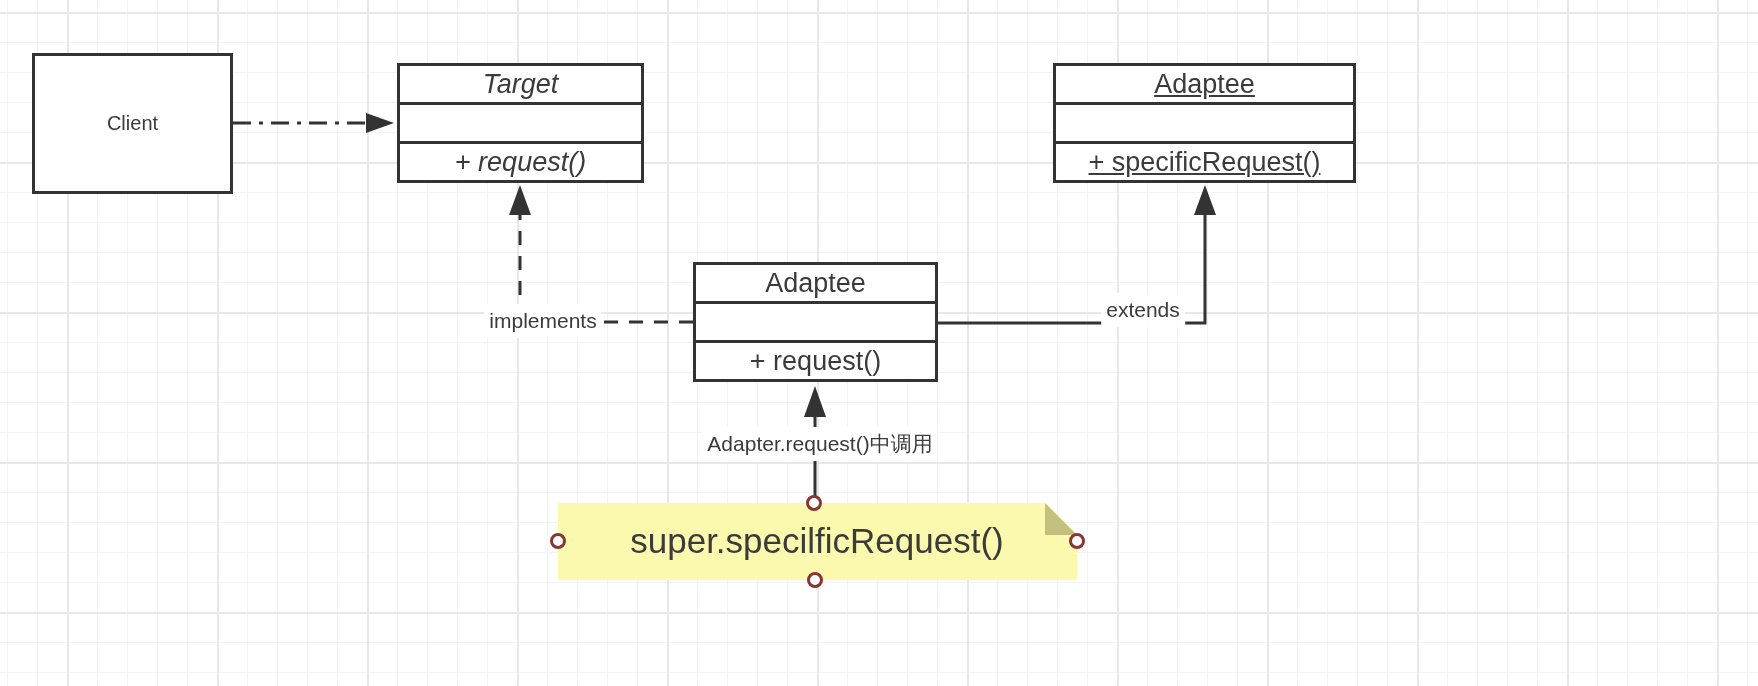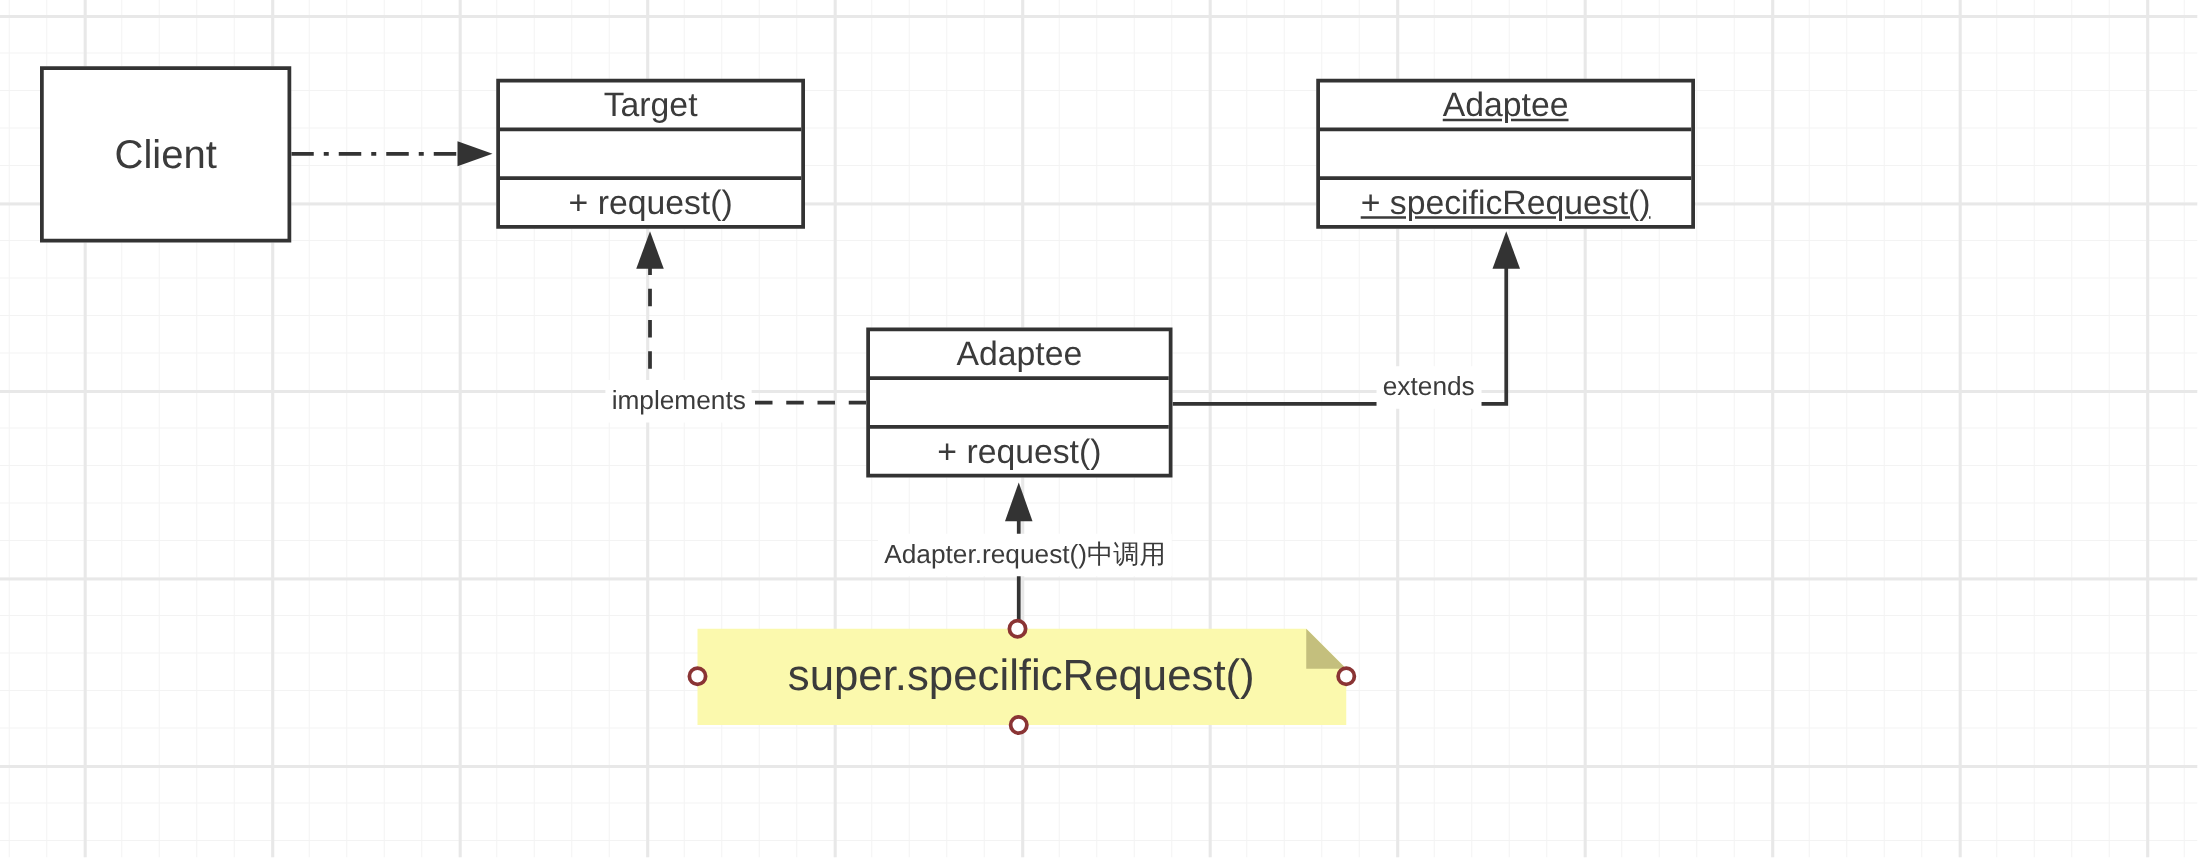--- a/index.html
+++ b/index.html
@@ -16,21 +16,21 @@
     background-size:150px 150px,150px 150px,30px 30px,30px 30px;
     background-position:67px 12px,67px 12px,7px 12px,7px 12px;
     font-family:"Liberation Sans", sans-serif;
     color:#3b3b3b;
   }
   .layer{position:absolute;left:0;top:0;}
   .plain-box{
     position:absolute;left:32px;top:53px;width:201px;height:141px;
     box-sizing:border-box;background:#ffffff;border:3px solid #333333;
     display:flex;align-items:center;justify-content:center;
-    font-size:32px;
+    font-size:20px;
   }
   .uml-class{
     position:absolute;box-sizing:border-box;
     background:#ffffff;border:3px solid #333333;
   }
   .uml-row{
     height:36px;display:flex;align-items:center;justify-content:center;
     font-size:27px;white-space:nowrap;overflow:hidden;
   }
   .uml-divider{border-bottom:3px solid #333333;}
@@ -71,21 +71,21 @@
     <circle cx="814" cy="503" r="6.5" fill="#ffffff" stroke-width="3" stroke="#8a3434"></circle>
     <circle cx="815" cy="580" r="6.5" fill="#ffffff" stroke-width="3" stroke="#8a3434"></circle>
     <circle cx="558" cy="541" r="6.5" fill="#ffffff" stroke-width="3" stroke="#8a3434"></circle>
     <circle cx="1077" cy="541" r="6.5" fill="#ffffff" stroke-width="3" stroke="#8a3434"></circle>
   </svg>
 
   <div class="plain-box">
     <span>Client</span>
   </div>
 
-  <div class="uml-class" style="left:397px;top:63px;width:247px;">
+  <div class="uml-class" style="left:397px;top:63px;width:247px;font-style:italic;">
     <div class="uml-row uml-divider">Target</div>
     <div class="uml-row uml-divider"></div>
     <div class="uml-row">+ request()</div>
   </div>
 
   <div class="uml-class" style="left:1053px;top:63px;width:303px;text-decoration:underline;">
     <div class="uml-row uml-divider">Adaptee</div>
     <div class="uml-row uml-divider"></div>
     <div class="uml-row">+ specificRequest()</div>
   </div>

